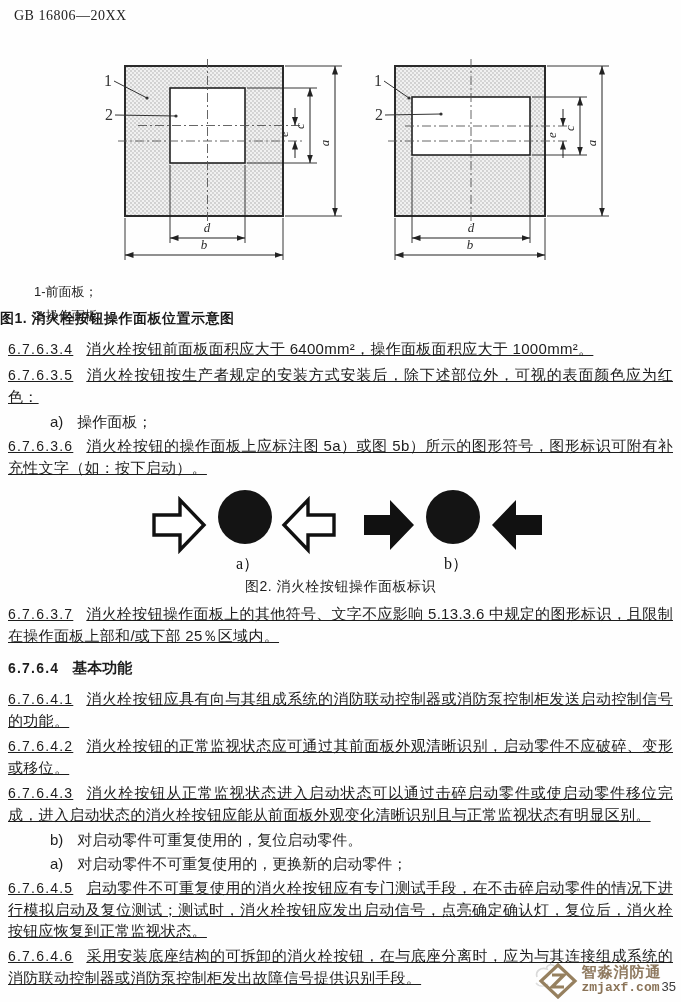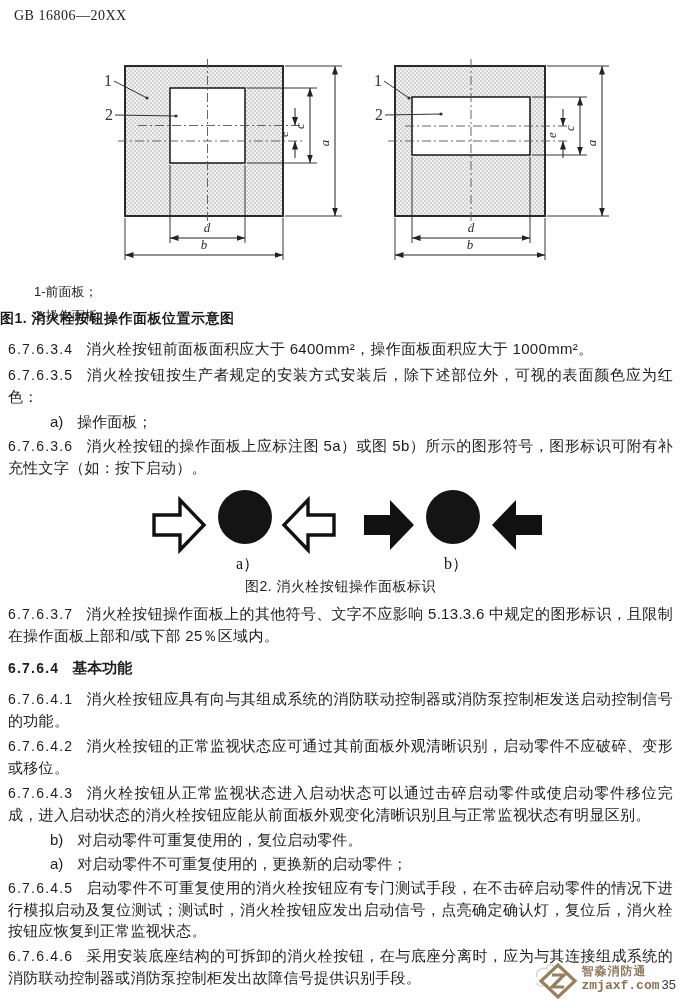--- a/index.html
+++ b/index.html
@@ -17,39 +17,39 @@
   .fig1-legend{ position:absolute; left:34px; top:280px; font-size:13px; line-height:24px; color:#222;}
   .fig1-caption{
     position:absolute; left:0; top:310px; width:561px; text-align:left;
     font-size:14px; font-weight:600; color:#1a1a1a; letter-spacing:.5px;
   }
   
   .doc-body{
     position:absolute; left:8px; top:338px; width:665px;
     font-size:15px; line-height:21px; text-align:justify; color:#1d1d1d;
   }
-  .clause{ margin:0 0 4px 0; }
+  .clause{ margin:0 0 4px 0;text-decoration:underline; }
   .clause .cnum{ font-size:14px; letter-spacing:1.2px; margin-right:13px; white-space:nowrap; }
   .clause .ctext{ letter-spacing:.3px; }
   .subitem{ margin:0 0 3px 0; padding-left:42px; }
   .subitem .slabel{ margin-right:14px; }
   .sec-heading{ margin:11px 0 9px 0; font-weight:bold; }
   .sec-heading .cnum{ letter-spacing:1.2px; margin-right:13px; font-size:14px;}
   .fig2-wrap{ margin:4px 0 0 138px; height:92px; }
   .fig2-caption{
     width:665px; text-align:center; font-size:14px; font-weight:400;
     letter-spacing:.5px; margin:2px 0 7px 0; line-height:20px;
   }
   
   .watermark{
     position:absolute; right:5px; bottom:3px;
     display:flex; align-items:center; gap:3px;
   }
   .wm-text{ line-height:1.05; text-align:left; }
-  .wm-brand{ font-size:12px; font-weight:bold; color:#8f7a60; letter-spacing:1px;}
+  .wm-brand{ font-size:15px; font-weight:bold; color:#8f7a60; letter-spacing:1px;}
   .wm-line2{ font-size:13px; font-weight:bold; color:#8a7357; font-family:"Liberation Mono", monospace;}
   .wm-page{ color:#3a3a3a; font-family:"Liberation Sans", sans-serif; margin-left:2px; font-weight:normal; font-size:13px;}
   svg text.dim{ font-family:"Liberation Serif", serif; font-style:italic; font-size:13px; fill:#2a2a2a; }
   svg text.callout{ font-family:"Liberation Serif", serif; font-size:16px; fill:#333; }
   svg text.figlab{ font-family:"Liberation Serif", serif; font-size:16px; fill:#111; }
 </style>
 </head>
 <body>
 
 <div class="page">

